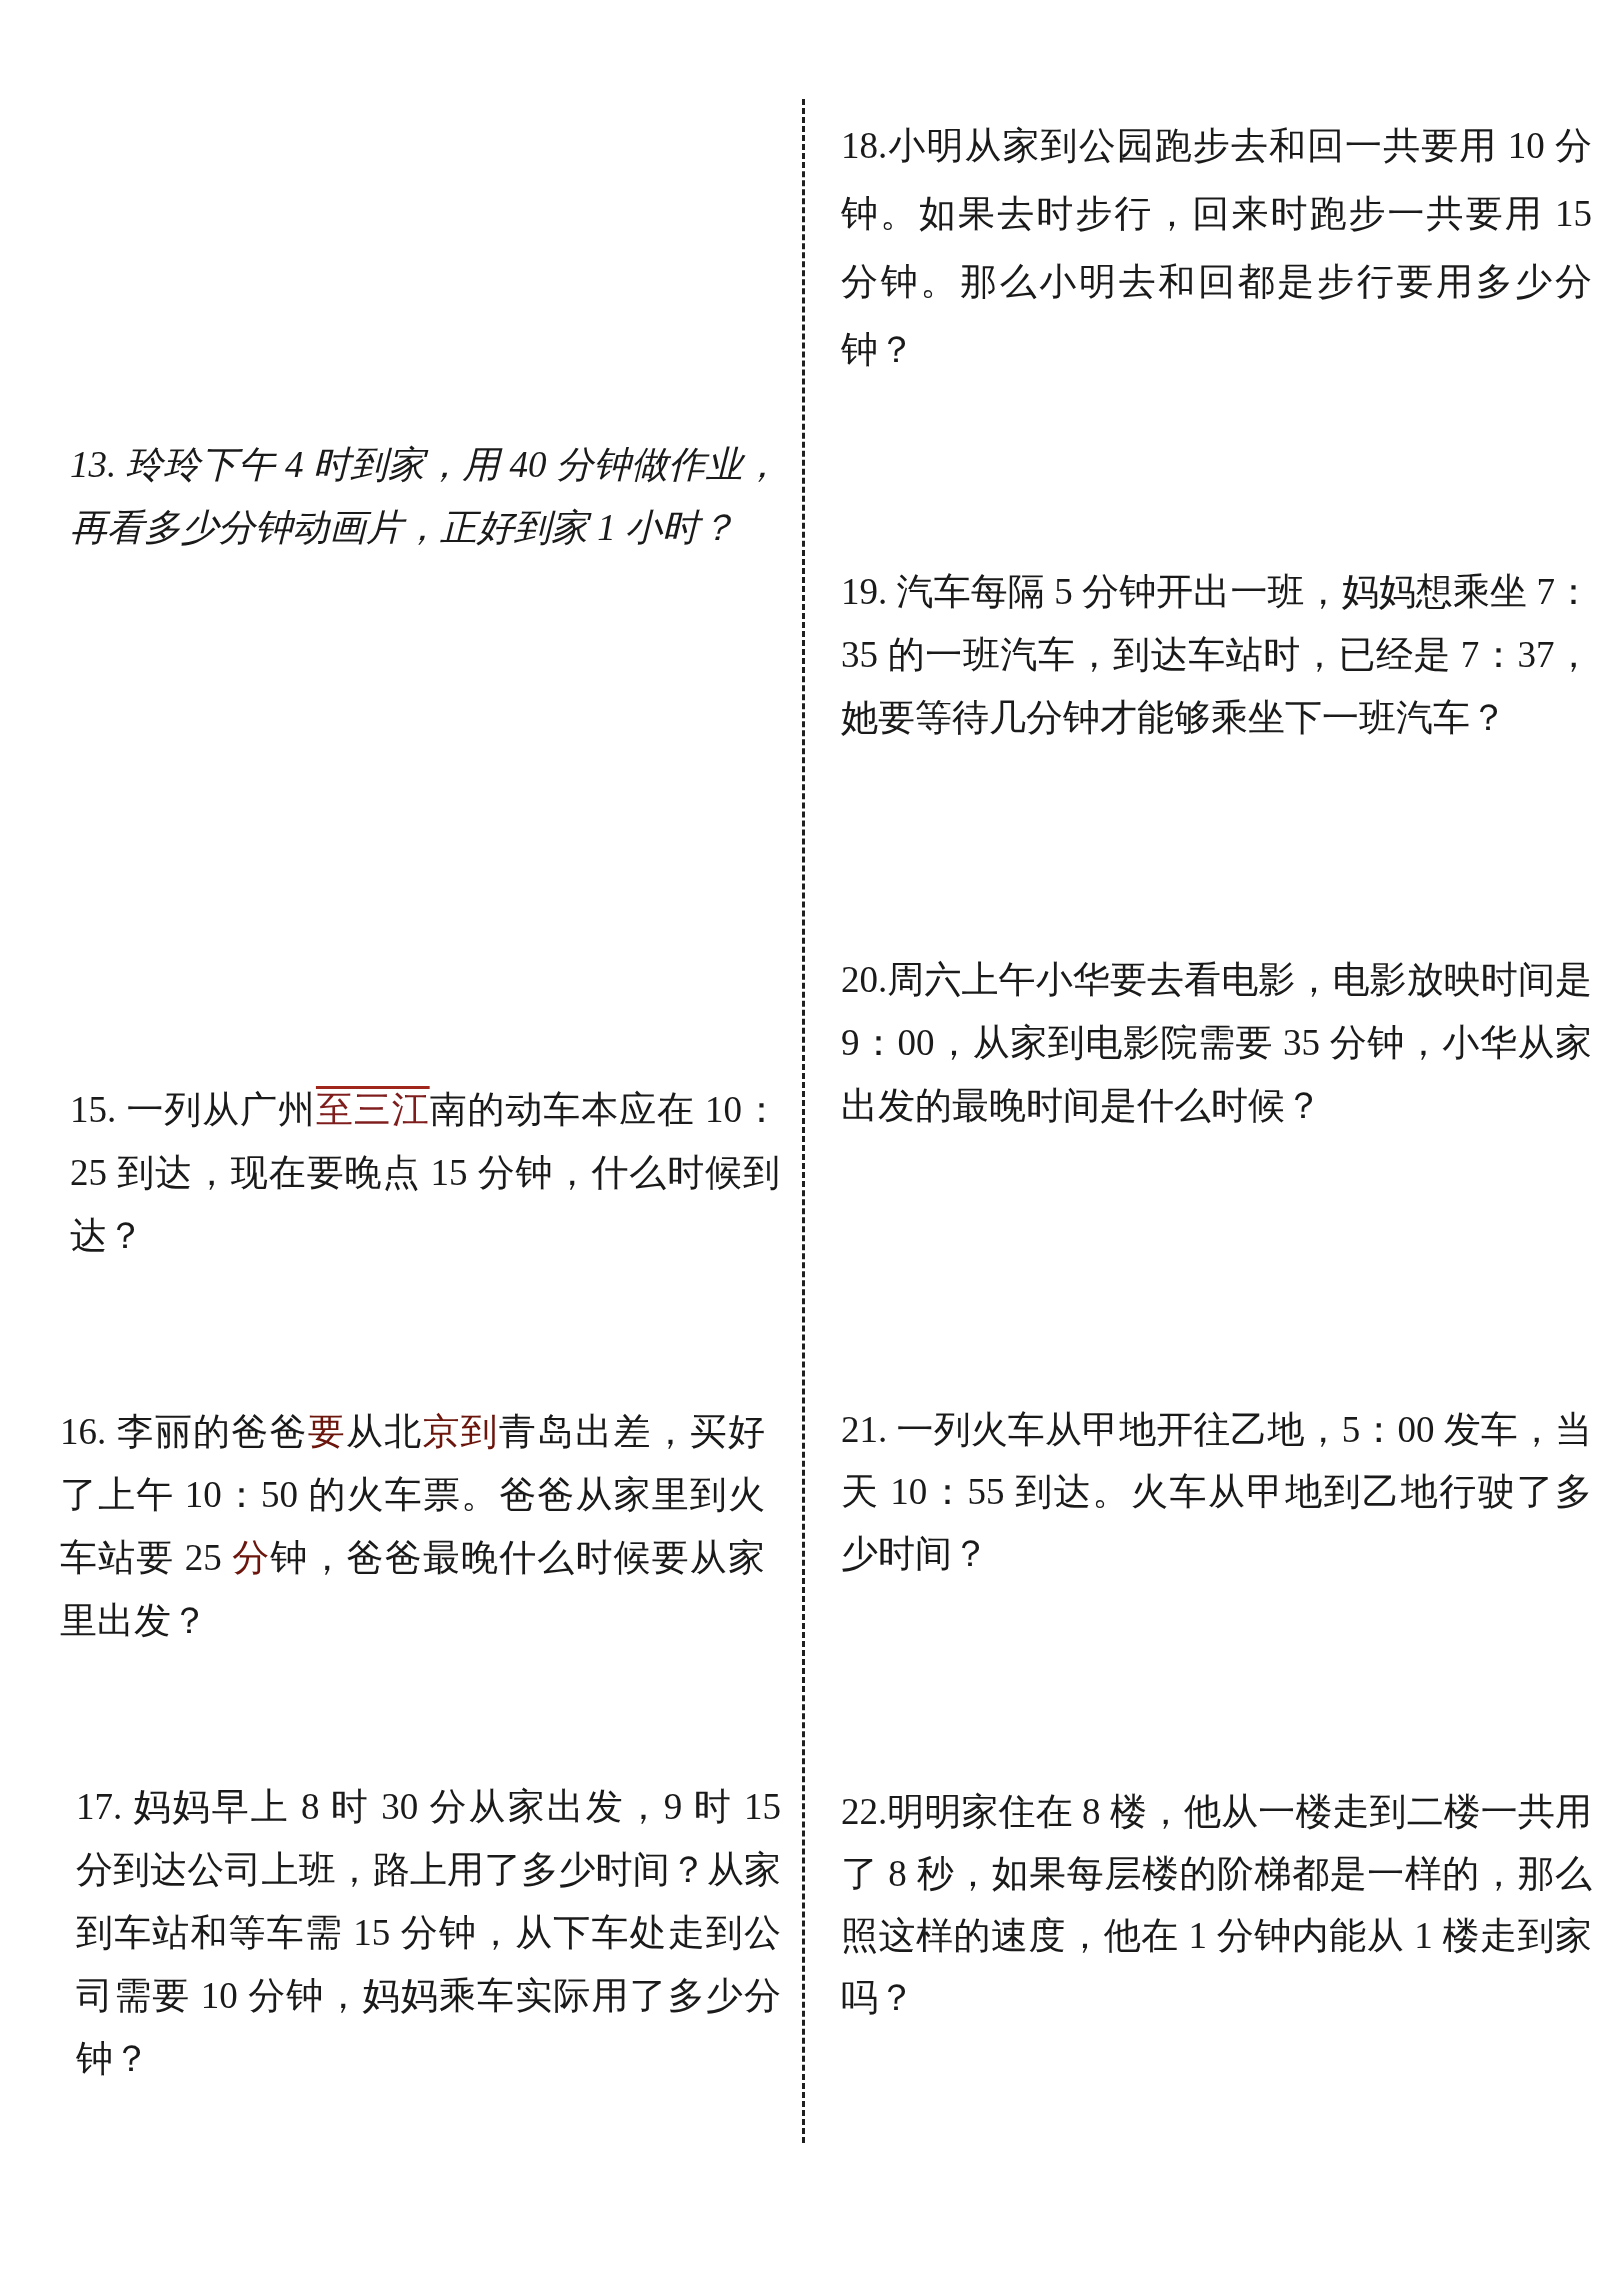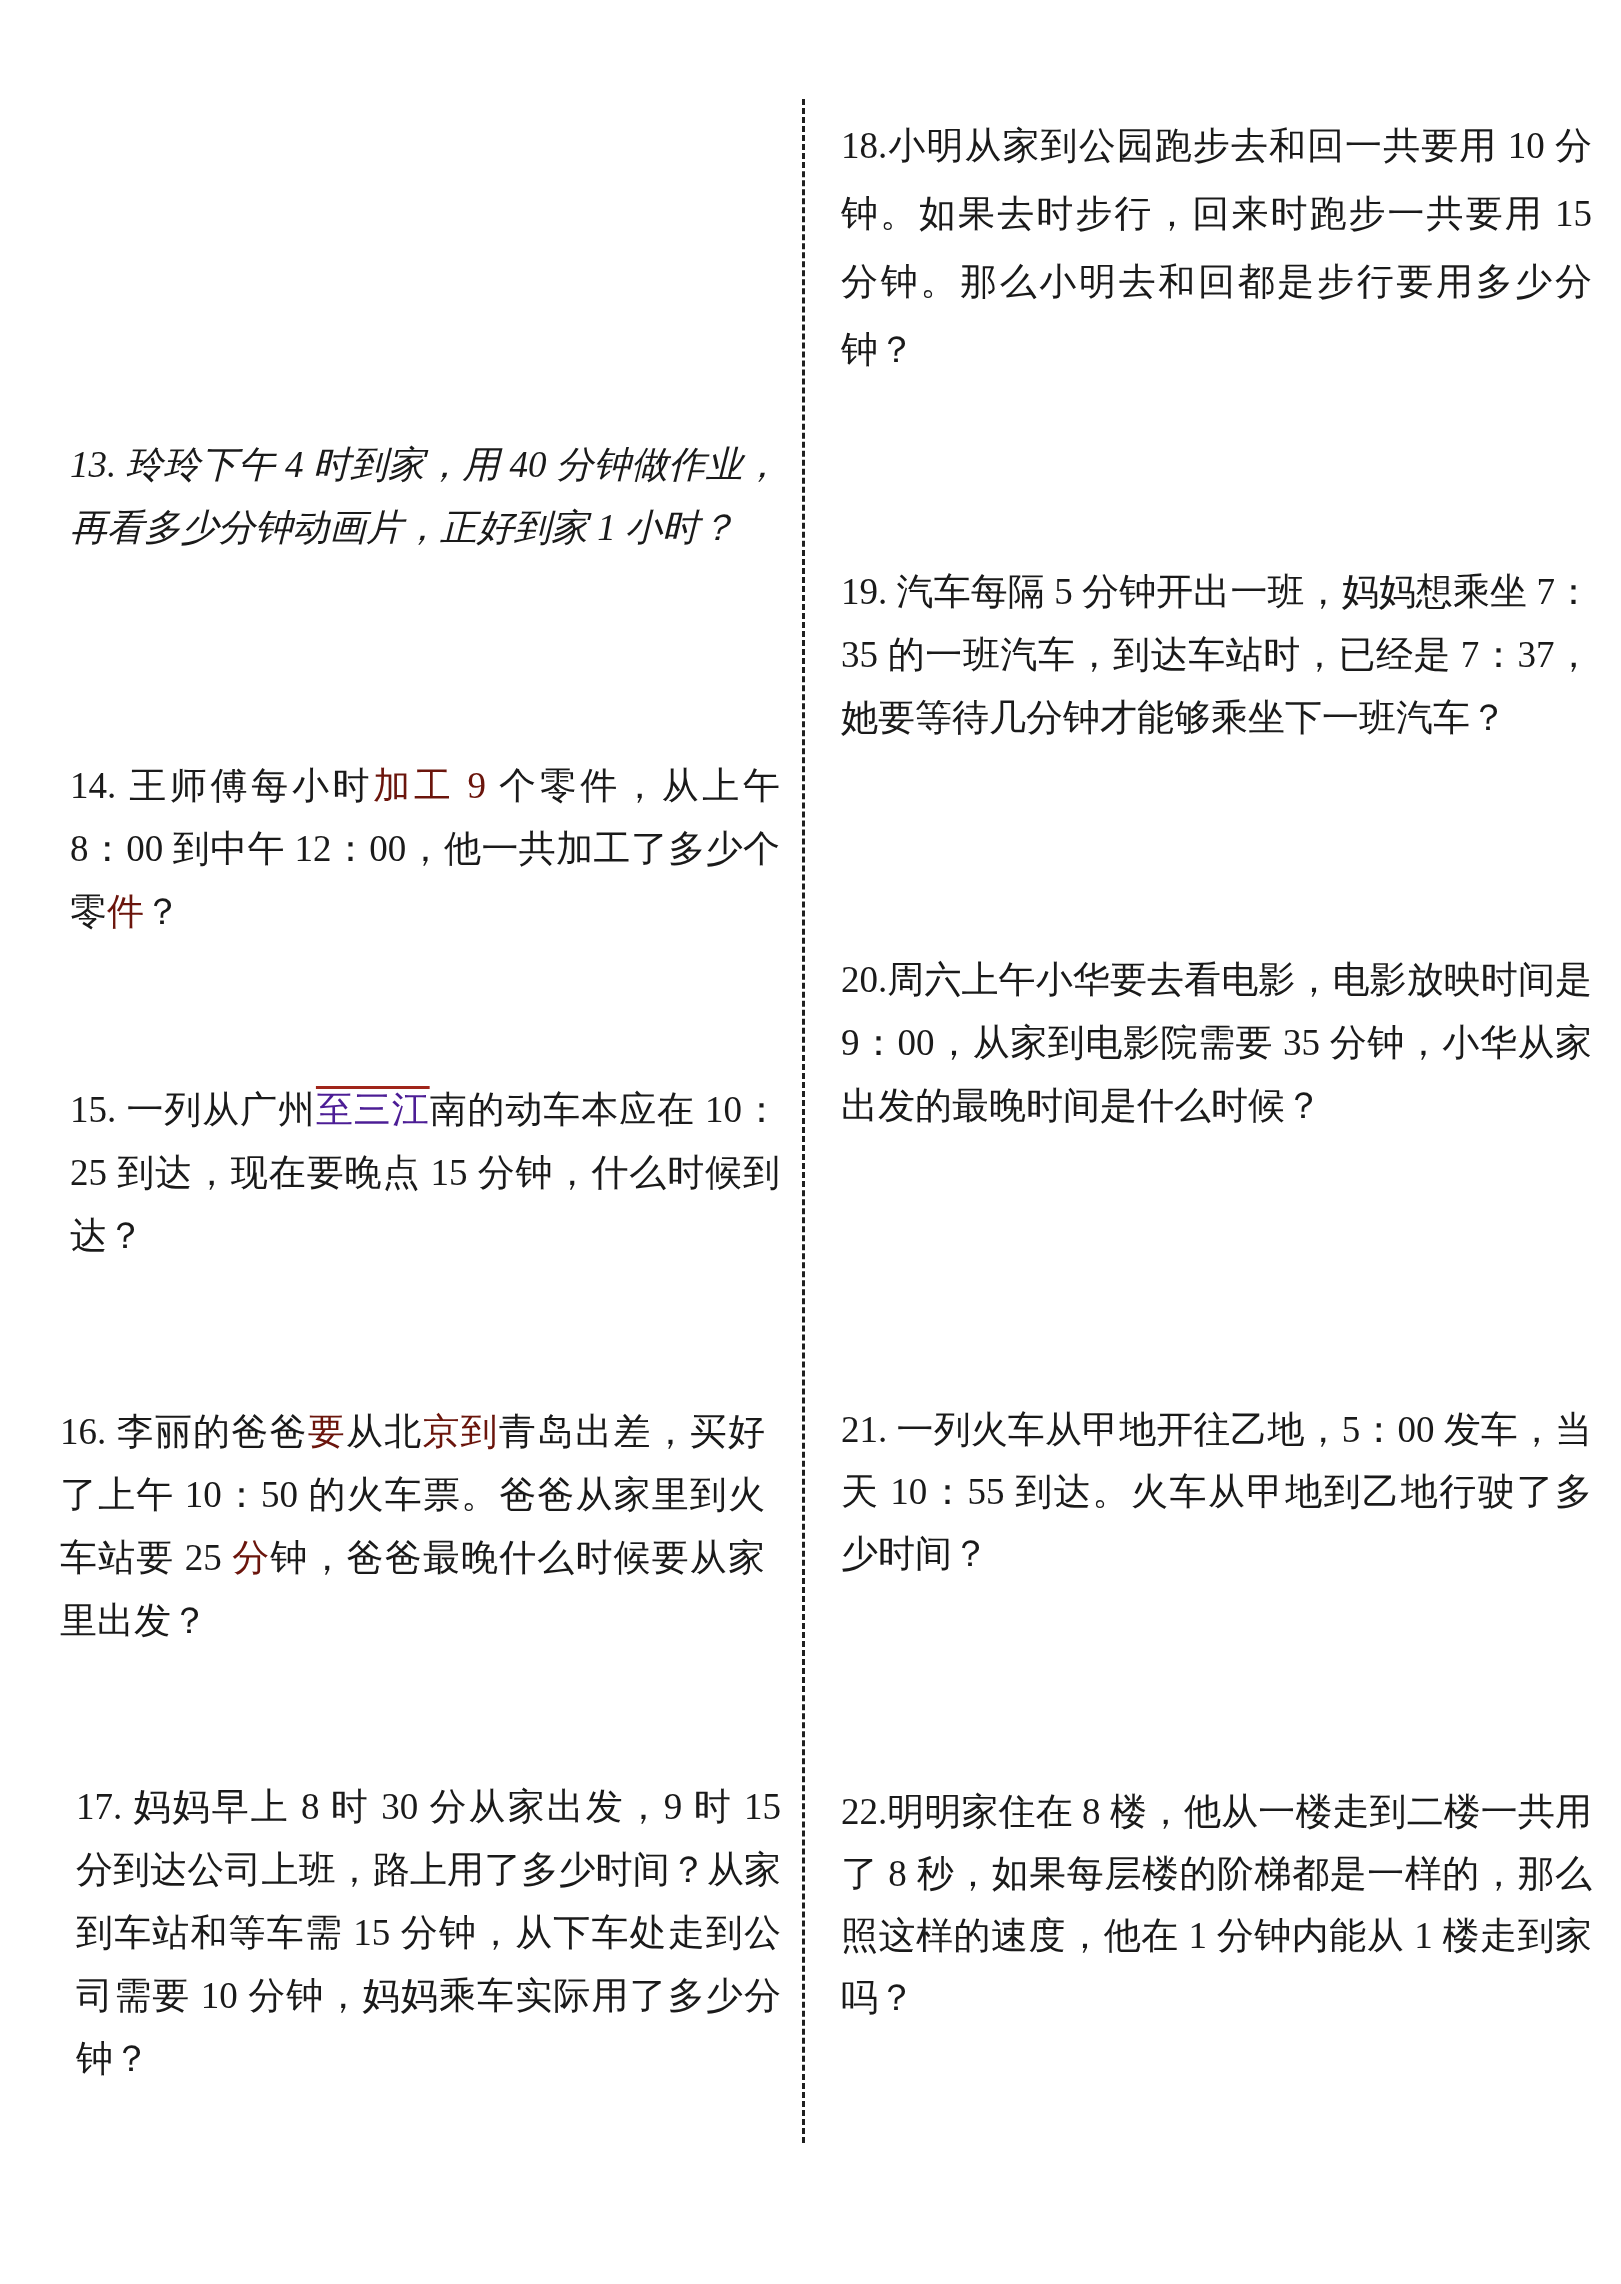--- a/index.html
+++ b/index.html
@@ -50,34 +50,33 @@
   .prob-18 { top: 112px;  left: 841px; width: 751px; line-height: 68px; }
   .prob-19 { top: 560px;  left: 841px; width: 751px; line-height: 63px; }
   .prob-20 { top: 948px; left: 841px; width: 751px; line-height: 63px; }
   .prob-21 { top: 1399px; left: 841px; width: 751px; line-height: 62px; }
   .prob-22 { top: 1781px; left: 841px; width: 751px; line-height: 62px; }
 
   .red {
     color: #6b150c;
   }
   .overline-red {
-    color: #4c1d95;
+    color: #7f1d1d;
     text-decoration-line: overline;
     text-decoration-color: #a0251a;
     text-decoration-thickness: 3.2px;
   }
 </style>
 </head>
 <body>
 
 <div class="page">
   <div class="divider"></div>
   <div class="col" id="col-left">
       <div class="problem prob-13"><span>13. 玲玲下午 4 时到家，用 40 分钟做作业，再看多少分钟动画片，正好到家 1 小时？</span></div>
-      <div class="problem prob-14"><span>14. 王师傅每小时</span><span class="red">加工 9</span><span> 个零件，从上午 8：00 到中午 12：00，他一共加工了多少个零</span><span class="red">件</span><span>？</span></div>
       <div class="problem prob-15"><span>15. 一列从广州</span><span class="overline-red">至三江</span><span>南的动车本应在 10：25 到达，现在要晚点 15 分钟，什么时候到达？</span></div>
       <div class="problem prob-16"><span>16. 李丽的爸爸</span><span class="red">要</span><span>从北</span><span class="red">京到</span><span>青岛出差，买好了上午 10：50 的火车票。爸爸从家里到火车站要 25 </span><span class="red">分</span><span>钟，爸爸最晚什么时候要从家里出发？</span></div>
       <div class="problem prob-17"><span>17. 妈妈早上 8 时 30 分从家出发，9 时 15 分到达公司上班，路上用了多少时间？从家到车站和等车需 15 分钟，从下车处走到公司需要 10 分钟，妈妈乘车实际用了多少分钟？</span></div>
     </div>
   <div class="col" id="col-right">
       <div class="problem prob-18"><span>18.小明从家到公园跑步去和回一共要用 10 分钟。如果去时步行，回来时跑步一共要用 15 分钟。那么小明去和回都是步行要用多少分钟？</span></div>
       <div class="problem prob-19"><span>19. 汽车每隔 5 分钟开出一班，妈妈想乘坐 7：35 的一班汽车，到达车站时，已经是 7：37，她要等待几分钟才能够乘坐下一班汽车？</span></div>
       <div class="problem prob-20"><span>20.周六上午小华要去看电影，电影放映时间是 9：00，从家到电影院需要 35 分钟，小华从家出发的最晚时间是什么时候？</span></div>
       <div class="problem prob-21"><span>21. 一列火车从甲地开往乙地，5：00 发车，当天 10：55 到达。火车从甲地到乙地行驶了多少时间？</span></div>
       <div class="problem prob-22"><span>22.明明家住在 8 楼，他从一楼走到二楼一共用了 8 秒，如果每层楼的阶梯都是一样的，那么照这样的速度，他在 1 分钟内能从 1 楼走到家吗？</span></div>

